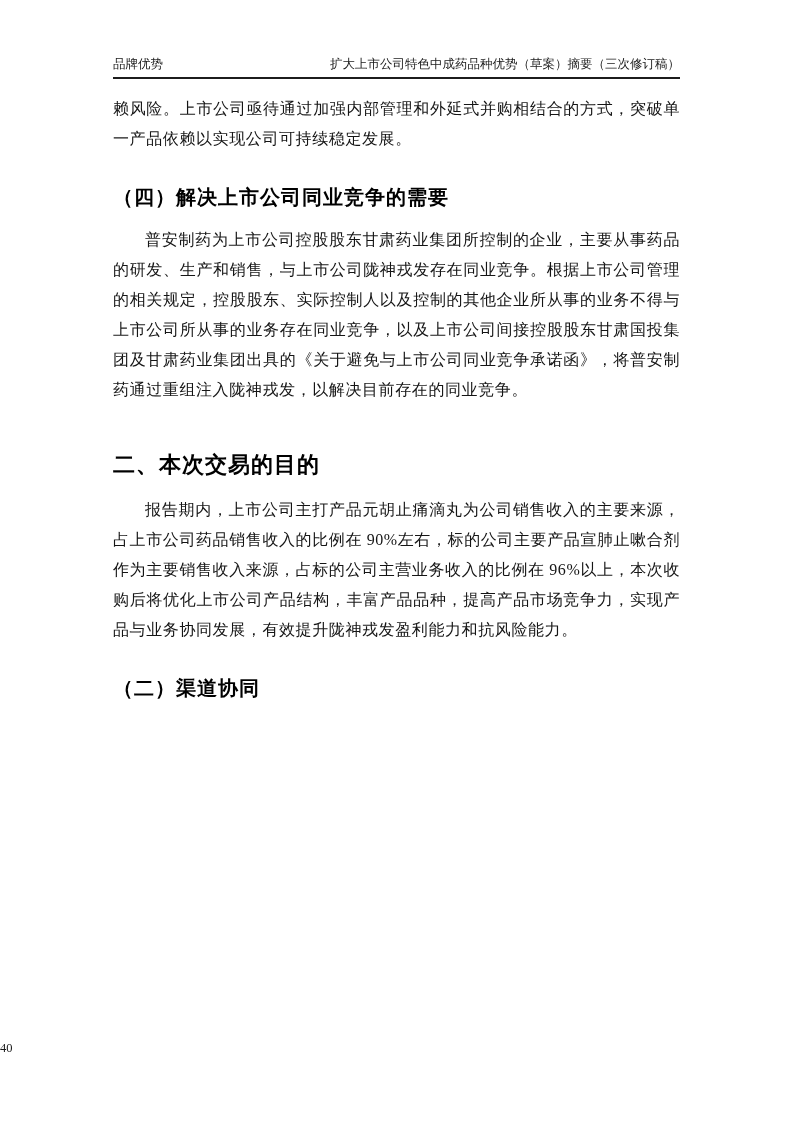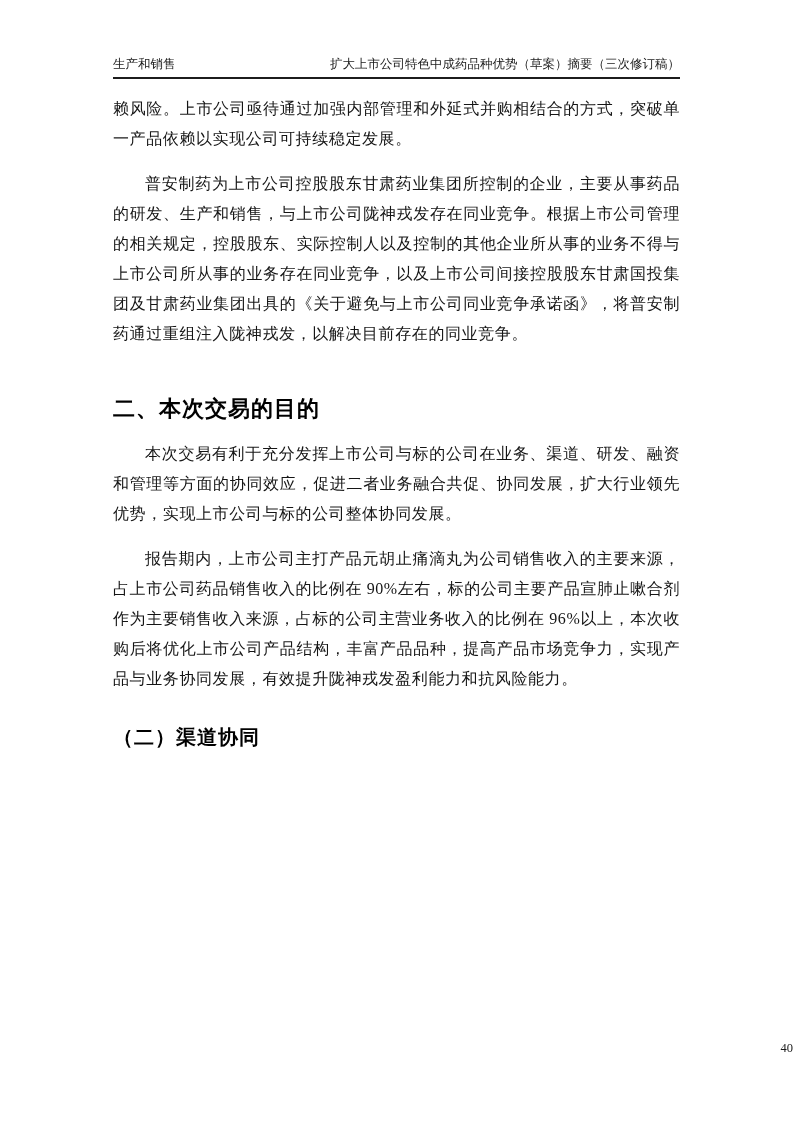--- a/index.html
+++ b/index.html
@@ -62,46 +62,46 @@
     line-height: 1.3;
     letter-spacing: 1px;
     margin: 46px 0 13px 0;
     color: #000000;
   }
   .page-footer {
     position: absolute;
     left: 0;
     right: 0;
     bottom: 66px;
-    text-align: right;
+    text-align: left;
     font-family: "Liberation Serif", "DejaVu Serif", serif;
     font-size: 12.5px;
     color: #1a1a1a;
   }
 </style>
 </head>
 <body>
 
 <div class="page">
   <div class="content">
 
     <div class="page-header">
-      <span>生产和销售</span>
+      <span>品牌优势</span>
       <span>扩大上市公司特色中成药品种优势（草案）摘要（三次修订稿）</span>
     </div>
 
     <p class="para no-indent">赖风险。上市公司亟待通过加强内部管理和外延式并购相结合的方式，突破单一产品依赖以实现公司可持续稳定发展。</p>
 
 
+    <h3 class="heading-3">（四）解决上市公司同业竞争的需要</h3>
 
     <p class="para">普安制药为上市公司控股股东甘肃药业集团所控制的企业，主要从事药品的研发、生产和销售，与上市公司陇神戎发存在同业竞争。根据上市公司管理的相关规定，控股股东、实际控制人以及控制的其他企业所从事的业务不得与上市公司所从事的业务存在同业竞争，以及上市公司间接控股股东甘肃国投集团及甘肃药业集团出具的《关于避免与上市公司同业竞争承诺函》，将普安制药通过重组注入陇神戎发，以解决目前存在的同业竞争。</p>
 
     <h2 class="heading-2">二、本次交易的目的</h2>
 
-    <p class="para">本次交易有利于充分发挥上市公司与标的公司在业务、渠道、研发、融资和管理等方面的协同效应，促进二者业务融合共促、协同发展，扩大行业领先优势，实现上市公司与标的公司整体协同发展。</p>
 
 
     <p class="para">报告期内，上市公司主打产品元胡止痛滴丸为公司销售收入的主要来源，占上市公司药品销售收入的比例在 90%左右，标的公司主要产品宣肺止嗽合剂作为主要销售收入来源，占标的公司主营业务收入的比例在 96%以上，本次收购后将优化上市公司产品结构，丰富产品品种，提高产品市场竞争力，实现产品与业务协同发展，有效提升陇神戎发盈利能力和抗风险能力。</p>
 
     <h3 class="heading-3">（二）渠道协同</h3>
 
   </div>
 
   <div class="page-footer">40</div>
 </div>

